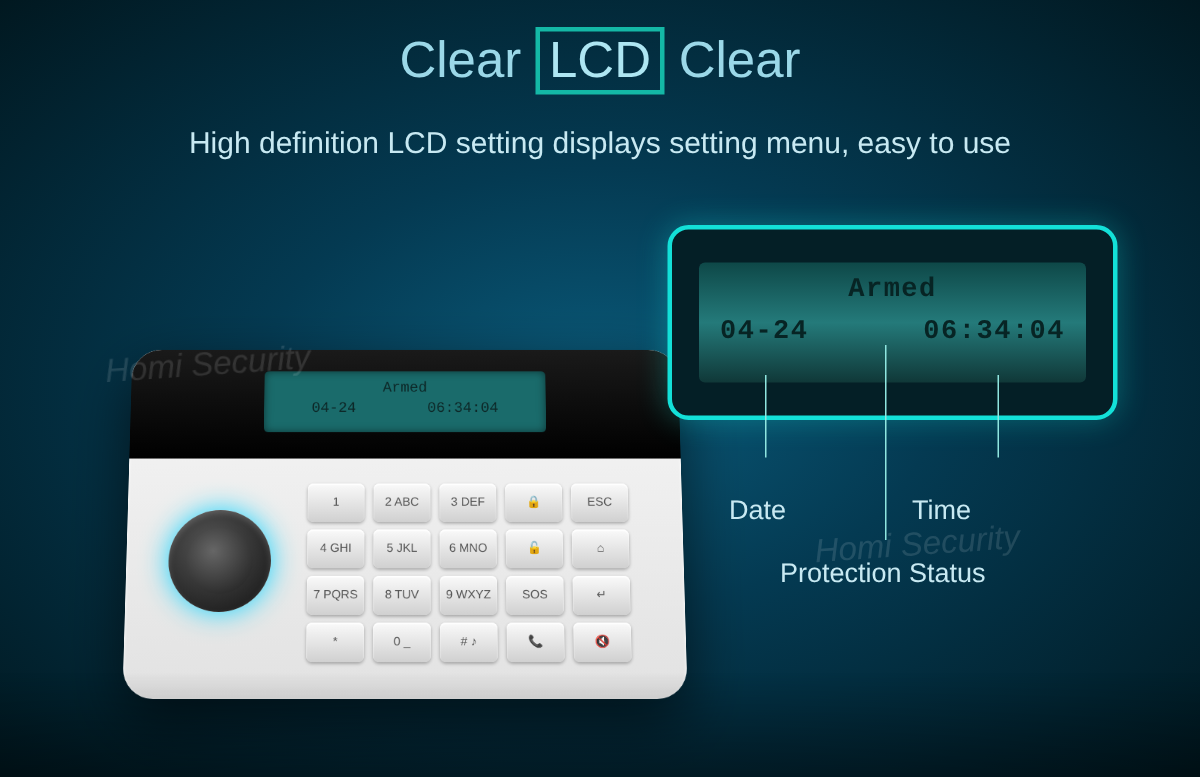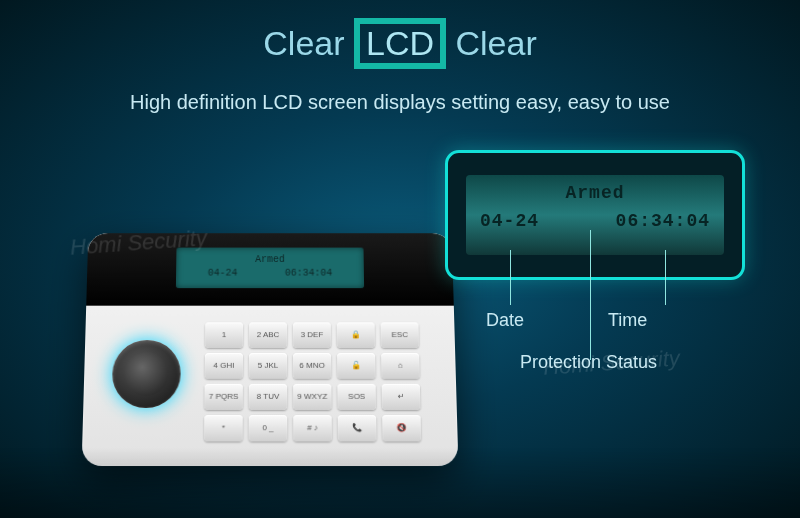--- a/index.html
+++ b/index.html
@@ -13,21 +13,21 @@
   }
   .title-row {
     text-align: center;
     padding-top: 18px;
     font-size: 34px;
     color: #9bd8e8;
     font-weight: 300;
   }
   .title-row .lcd {
     display: inline-block;
-    border: 6px solid #14b8a6;
+    border: 3px solid #14b8a6;
     padding: 0 6px;
     color: #aee6f2;
     font-weight: 400;
   }
   .subtitle {
     text-align: center;
     color: #c8e9f2;
     font-size: 20px;
     margin-top: 22px;
   }
@@ -143,20 +143,21 @@
     width: 1px;
     background: #8fe6e0;
   }
   .line-date   { left: 510px; top: 250px; height: 55px; }
   .line-status { left: 590px; top: 230px; height: 130px; }
   .line-time   { left: 665px; top: 250px; height: 55px; }
   .label {
     position: absolute;
     color: #c8e9f2;
     font-size: 18px;
+    margin-top: 20px;
   }
   .label-date { left: 486px; top: 310px; }
   .label-time { left: 608px; top: 310px; }
   .label-status { left: 520px; top: 352px; }
   .surface {
     position: absolute;
     left: 0; right: 0; bottom: 0;
     height: 70px;
     background: linear-gradient(rgba(0,0,0,0), rgba(0,0,0,.35));
   }
@@ -173,21 +174,21 @@
 </style>
 </head>
 <body>
 
 <div class="title-row">
   <span>Clear</span>
   <span class="lcd">LCD</span>
   <span>Clear</span>
 </div>
 
-<div class="subtitle">High definition LCD screen displays setting easy, easy to use</div>
+<div class="subtitle">High definition LCD setting displays setting menu, easy to use</div>
 
 <div class="device">
   <div class="device-top">
     <div class="device-lcd">
       <div>Armed</div>
       <div class="row2">
         <span>04-24</span>
         <span>06:34:04</span>
       </div>
     </div>

